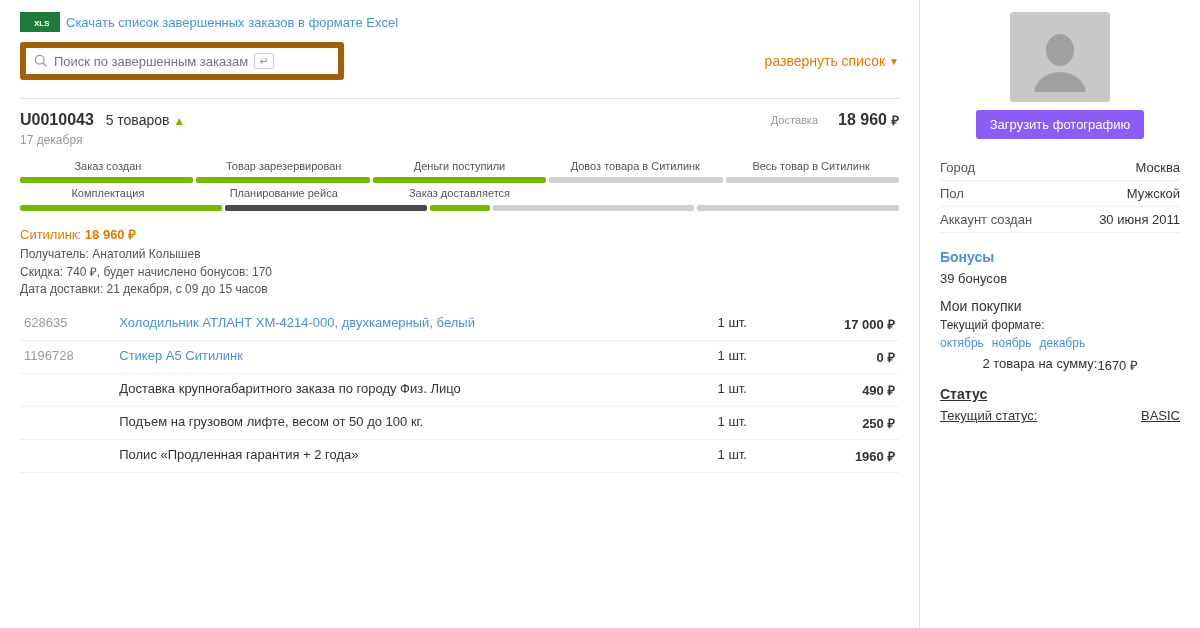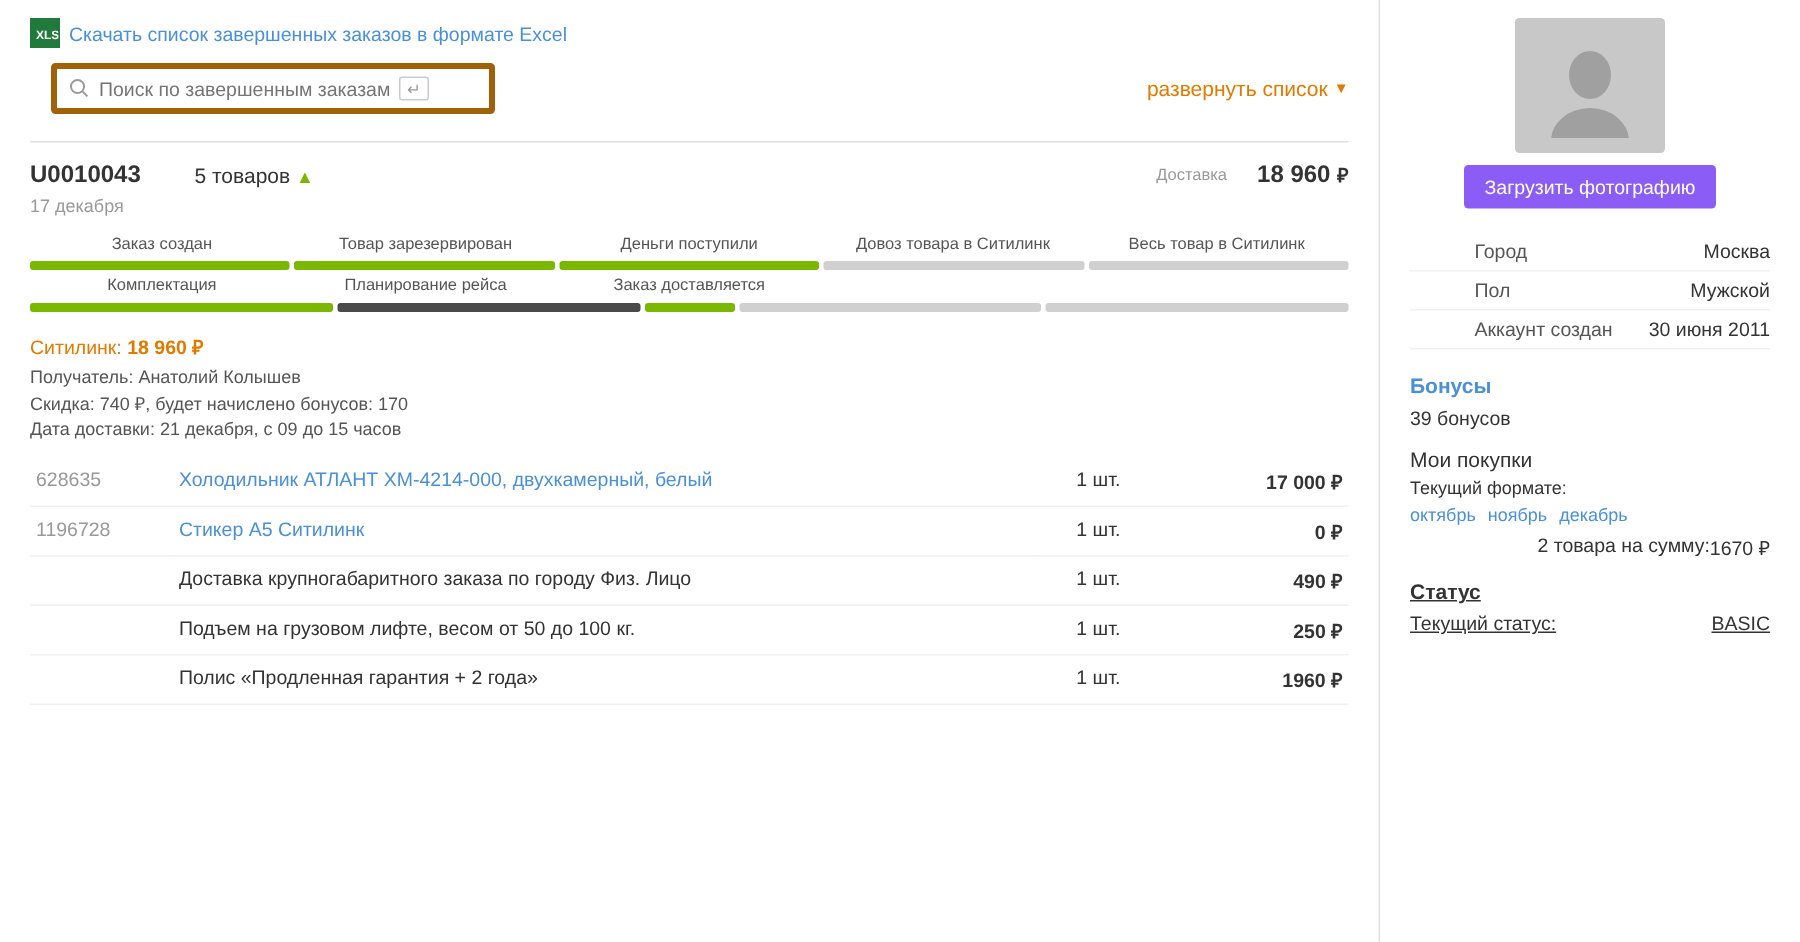--- a/index.html
+++ b/index.html
@@ -28,21 +28,21 @@
       background: #fff;
     }
 
     
     .excel-link {
       display: flex;
       align-items: center;
       margin-bottom: 10px;
     }
     .excel-icon {
-      width: 20px;
+      width: 40px;
       height: 20px;
       background: #1f7a3c;
       color: #fff;
       font-size: 9px;
       font-weight: bold;
       display: inline-flex;
       align-items: center;
       justify-content: center;
       margin-right: 6px;
       flex-shrink: 0;
@@ -56,26 +56,25 @@
     
     .search-row {
       display: flex;
       align-items: center;
       justify-content: space-between;
       margin-bottom: 18px;
     }
     .search-box {
       display: flex;
       align-items: center;
-      border: 4px solid #a16207;
+      border: 6px solid #a16207;
       border-radius: 3px;
       padding: 5px 8px;
-      width: 296px;
+      width: 324px;
       background: #fff;
-      margin-left: 14px;
     }
     .search-box svg {
       width: 14px;
       height: 14px;
       margin-right: 6px;
       fill: #999;
     }
     .search-input {
       border: none;
       outline: none;
@@ -120,21 +119,21 @@
       text-align: center;
     }
     .order-id {
       font-size: 16px;
       font-weight: bold;
       color: #333;
     }
     .order-items {
       font-size: 14px;
       color: #333;
-      margin-left: 28px;
+      margin-left: 4px;
     }
     .order-items .up-arrow {
       color: #7ab800;
       font-size: 12px;
     }
     .order-delivery-label {
       color: #999;
       font-size: 11px;
     }
     .order-price {
@@ -269,21 +268,21 @@
       width: 100%;
       margin-bottom: 16px;
     }
     .profile-row {
       display: flex;
       justify-content: space-between;
       padding: 5px 0;
       border-bottom: 1px solid #f0f0f0;
       font-size: 13px;
     }
-    .profile-label { color: #555; margin-left: 43px; }
+    .profile-label { color: #555; }
     .profile-value { color: #333; font-weight: normal; }
 
     .section-title {
       color: #4a90d9;
       font-size: 14px;
       font-weight: bold;
       margin: 12px 0 6px 0;
     }
     .bonuses-count {
       font-size: 13px;
@@ -307,21 +306,21 @@
       margin-bottom: 6px;
     }
     .month-btn {
       font-size: 12px;
       color: #4a90d9;
       cursor: pointer;
       text-decoration: none;
     }
     .purchases-summary {
       display: flex;
-      justify-content: flex-end;
+      justify-content: center;
       font-size: 13px;
       color: #333;
       margin-bottom: 12px;
     }
     .status-section { margin-top: 8px; text-decoration: underline; }
     .status-title {
       font-size: 14px;
       font-weight: bold;
       color: #333;
       margin-bottom: 6px;

